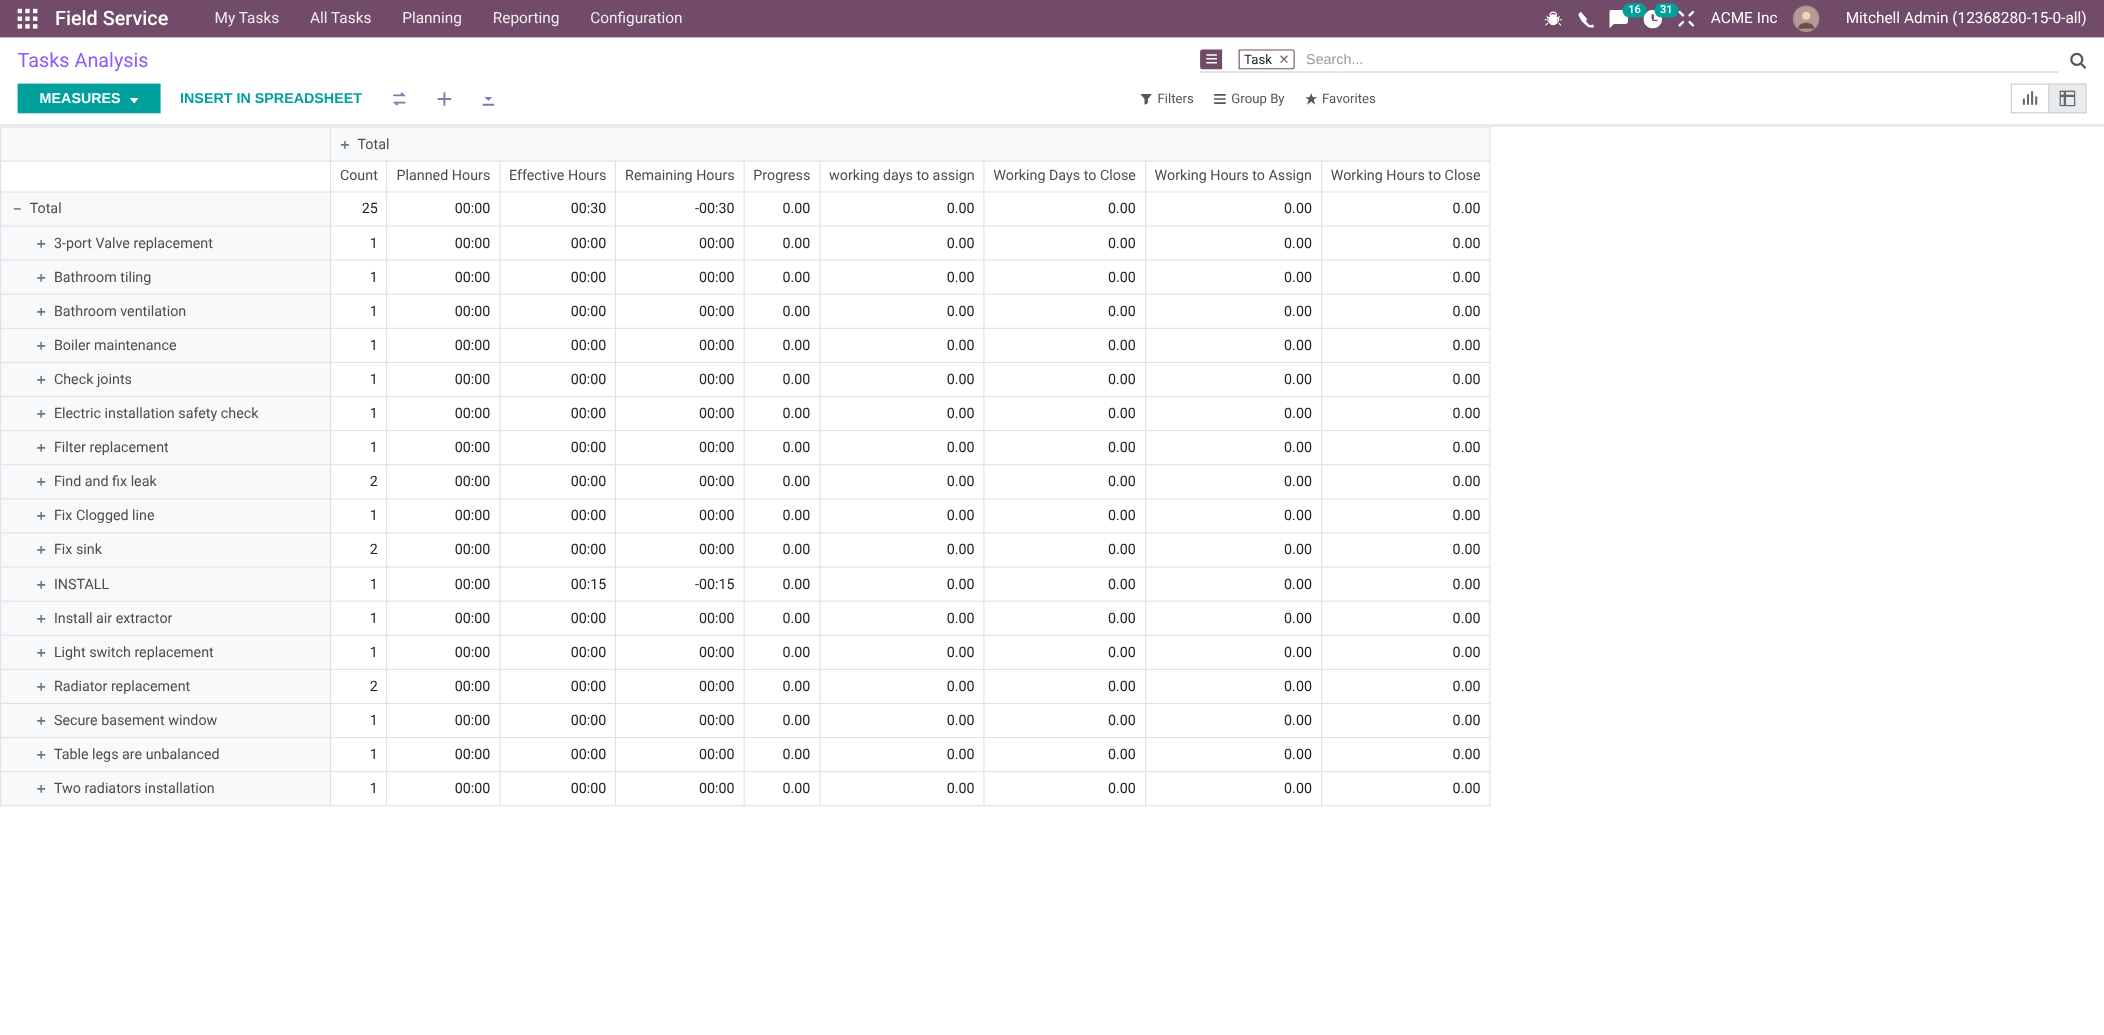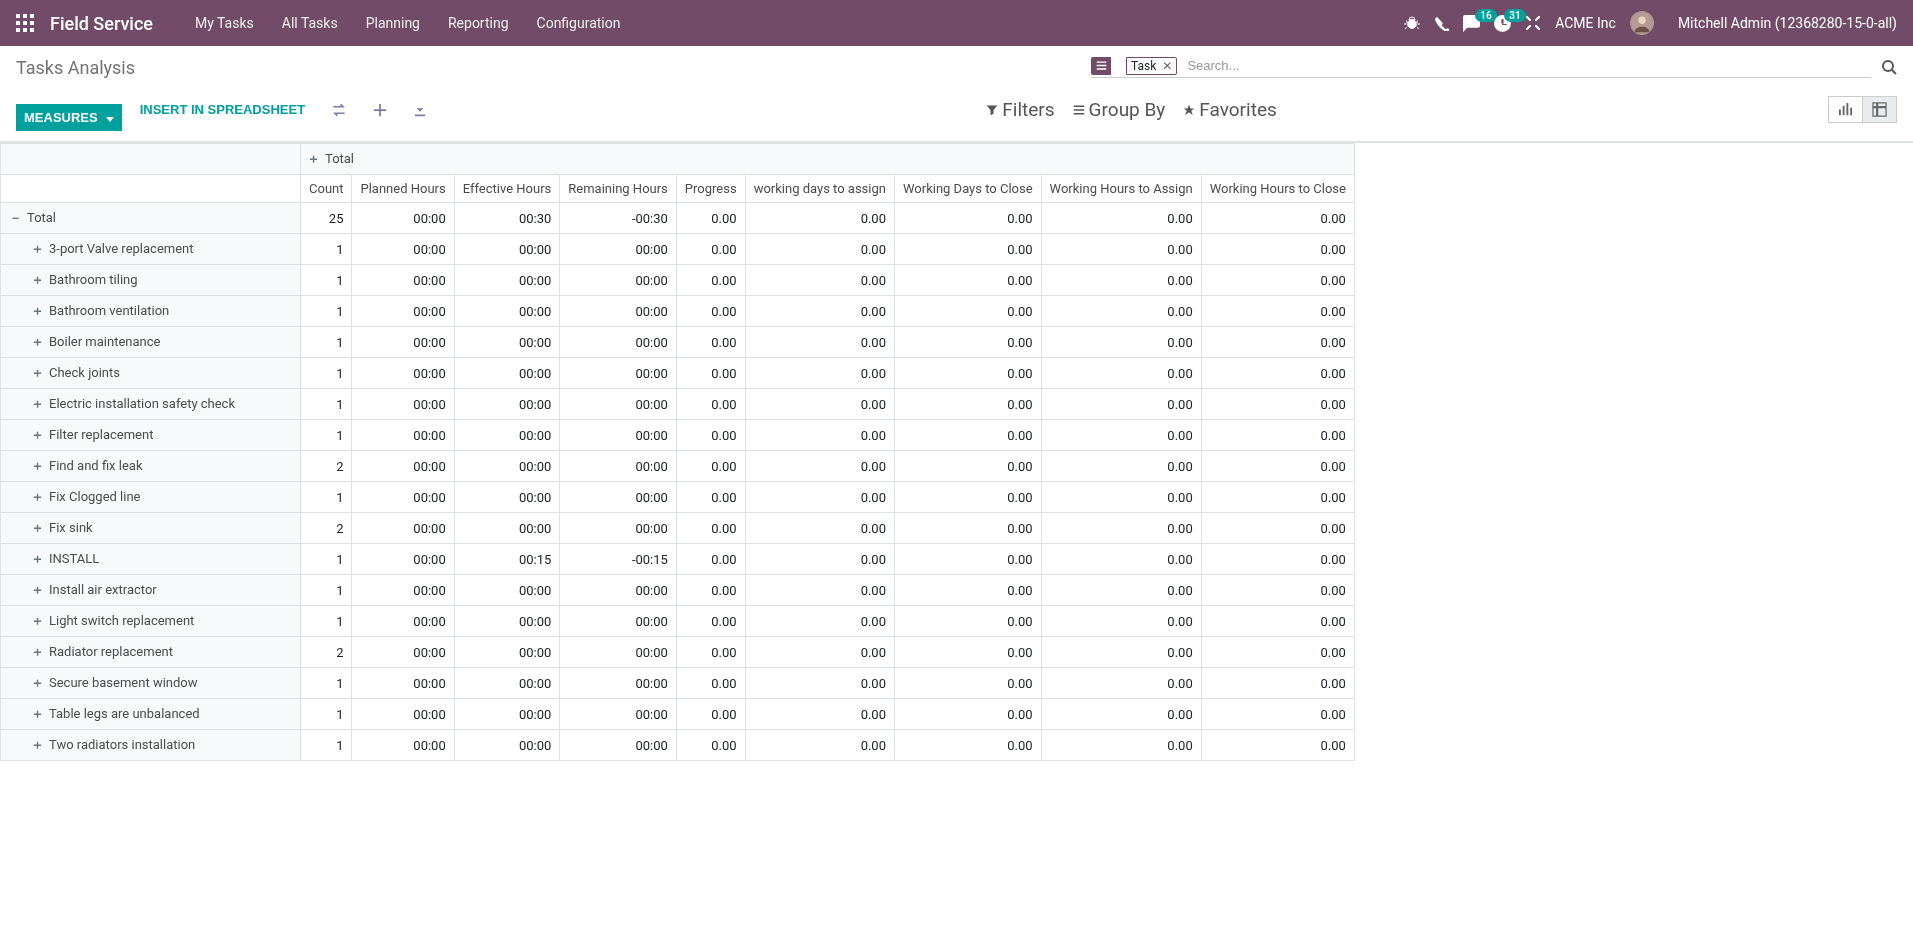--- a/index.html
+++ b/index.html
@@ -1,54 +1,54 @@
 <!DOCTYPE html>
 <html><head>
 <meta charset="utf-8">
 <style>
 * { box-sizing: border-box; margin: 0; padding: 0; }
 body { font-family: -apple-system, BlinkMacSystemFont, "Segoe UI", Roboto, "Helvetica Neue", Arial, sans-serif; font-size: 13px; color: #212529; background: #fff; overflow: hidden; }
 
 
-.navbar { background: #714B67; color: #fff; height: 46px; display: flex; align-items: center; padding: 0 16px; }
+.navbar { background: #714B67; color: #fff; height: 34px; display: flex; align-items: center; padding: 0 16px; }
 .nav-left { display: flex; align-items: center; gap: 8px; }
 .apps-icon { width: 18px; height: 18px; display: inline-grid; grid-template-columns: repeat(3,4px); grid-template-rows: repeat(3,4px); gap: 3px; cursor: pointer; }
 .apps-icon span { background: #fff; width: 4px; height: 4px; }
 .app-name { font-size: 18px; font-weight: 500; margin-left: 8px; margin-right: 20px; cursor: pointer; }
 .nav-menu { display: flex; gap: 0; }
 .nav-item { padding: 0 14px; line-height: 46px; color: #eee; cursor: pointer; font-size: 14px; text-align: center; }
 .nav-right { margin-left: auto; display: flex; align-items: center; gap: 14px; }
 .nav-icon { color: #fff; cursor: pointer; position: relative; display:flex; align-items:center; }
 .badge { background: #00A09D; color: #fff; border-radius: 10px; font-size: 10px; padding: 1px 5px; position: absolute; top: -6px; left: 12px; font-weight:600;}
 .badge2 { background: #00A09D; color: #fff; border-radius: 10px; font-size: 10px; padding: 1px 5px; position: absolute; top: -6px; left: 10px; font-weight:600;}
 .company { font-size: 14px; cursor: pointer; }
 .user { display: flex; align-items: center; gap: 24px; cursor: pointer; font-size: 14px;}
 .avatar { width: 24px; height: 24px; border-radius: 50%; background: #8a6d6d; display:flex;align-items:center;justify-content:center;font-size:11px;border:1px solid rgba(255,255,255,0.3);}
 
 
 .control-panel { display: flex; align-items: center; padding: 10px 16px 6px; justify-content: space-between; }
-.page-title { font-size: 18px; color: #737373; font-weight: 400; }
+.page-title { font-size: 18px; color: #8b5cf6; font-weight: 400; }
 .search-wrap { display:flex; align-items:center; flex: 0 0 50%; justify-content:flex-end; }
 .search-bar { border-bottom: 1px solid #ccc; display: flex; align-items: center; flex:1; max-width:780px; padding-bottom:2px;}
 .facet { display: inline-flex; align-items: stretch; margin-right: 6px; font-size:12px;gap:15px;}
 .facet-icon { background:#714B67; color:#fff; width:20px; display:flex;align-items:center;justify-content:center; border-radius:2px 0 0 2px;}
 .facet-label { border:1px solid #714B67; padding:1px 4px; display:flex;align-items:center; gap:4px; border-radius:0 2px 2px 0;}
 .facet-close { cursor:pointer; color:#666; margin-left:2px;}
 .search-input { border:none; outline:none; flex:1; font-size:13px; padding:2px 4px; color:#666; }
 .search-input::placeholder { color:#999; }
 .search-icon-btn { margin-left:10px; cursor:pointer; color:#666; }
 
 
 .toolbar-row { display:flex; align-items:center; padding: 4px 16px 10px; justify-content:space-between; border-bottom:1px solid #dee2e6;}
 .toolbar-left { display:flex; align-items:center; gap:10px;}
-.btn-measures { background:#00A09D; color:#fff; border:none; padding:6px 8px; font-size:13px; font-weight:600; cursor:pointer; display:flex;align-items:center;gap:6px;margin-top:16px;}
+.btn-measures { background:#00A09D; color:#fff; border:none; padding:6px 20px; font-size:13px; font-weight:600; cursor:pointer; display:flex;align-items:center;gap:6px;}
 .btn-spreadsheet { background:none; border:none; color:#00A09D; font-weight:600; font-size:13px; cursor:pointer; padding:6px 8px;}
 .tool-icon { color:#7C7BAD; cursor:pointer; font-size:15px; padding:4px 8px;}
 .toolbar-center { display:flex; gap:18px; color:#555;}
-.filter-btn { cursor:pointer; display:flex; align-items:center; gap:4px; font-size:19px;}
+.filter-btn { cursor:pointer; display:flex; align-items:center; gap:4px; font-size:12px;}
 .toolbar-right { display:flex; gap:0;}
 .view-btn { border:1px solid #ccc; padding:5px 9px; cursor:pointer; color:#666; background:#fff;}
 .view-btn.active { background:#e9ecef; }
 .view-btn:first-child{border-right:none;}
 
 
 .pivot-wrap { height: calc(100vh - 140px); overflow:auto; border-top:1px solid #dee2e6;}
 table.pivot { border-collapse: collapse; width:auto; }
 .pivot th, .pivot td { border:1px solid #dee2e6; padding:6px 8px; font-size:13px; white-space:nowrap;}
 .pivot th { background:#fff; font-weight:400; color:#4c4c4c; text-align:left;}

